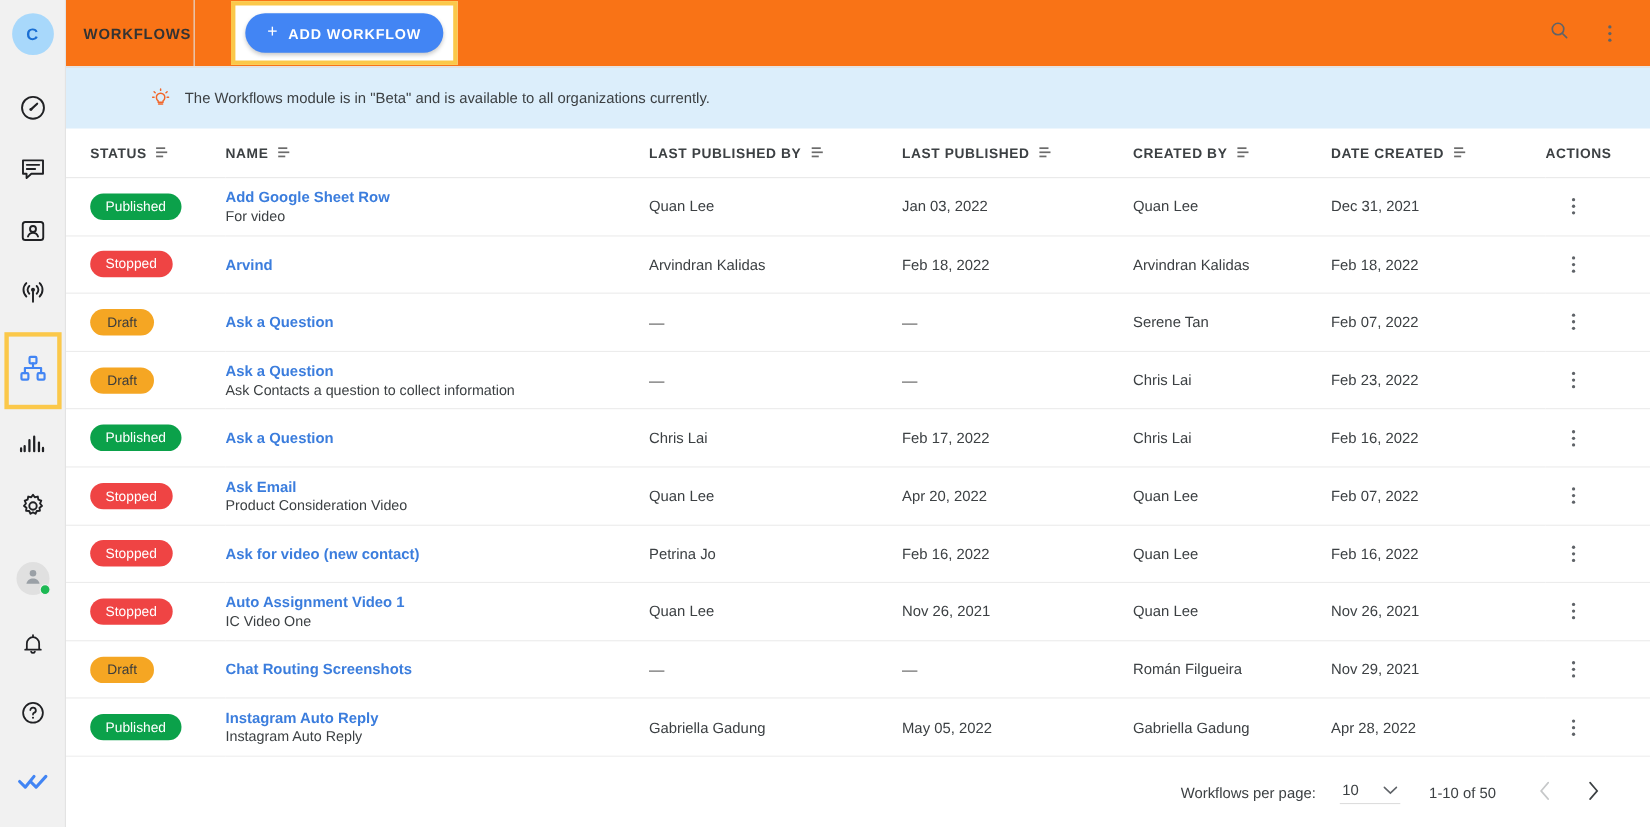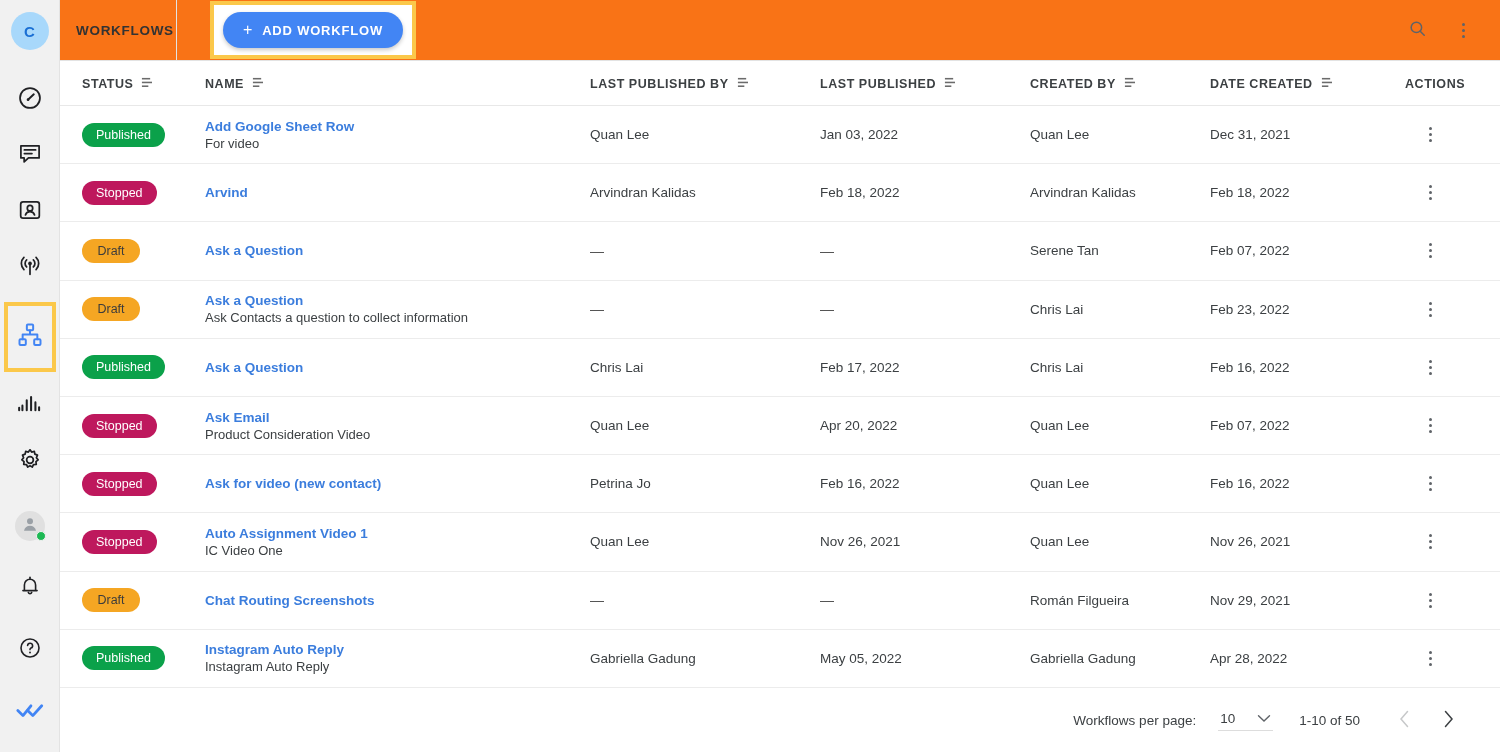--- a/index.html
+++ b/index.html
@@ -127,21 +127,21 @@
     height: 50px; vertical-align: middle;
   }
   .tbl tbody td.c-status { padding-left: 22px; }
   .badge {
     display: inline-flex; align-items: center; justify-content: center;
     border-radius: 13px; height: 16px; padding: 12px 14px;
     font-size: 12.5px; color: #fff; font-weight: 400;
     min-width: 58px;
   }
   .badge.published { background: #0ba14a; }
-  .badge.stopped   { background: #be185d; }
+  .badge.stopped   { background: #ef4444; }
   .badge.draft     { background: #f5a623; color: #3c3c3c; }
 
   .wf-name { color: #3b7ddd; font-weight: 700; font-size: 13.5px; cursor: pointer; }
   .wf-desc { color: #3c4043; font-size: 13px; margin-top: 2px; }
   .dash { color: #555; font-size: 14px; }
   .kebab {
     display:flex; flex-direction:column; gap:3px; align-items:center;
     width: 22px; cursor: pointer; margin-left: 14px;
   }
   .kebab i { width: 3px; height: 3px; border-radius: 50%; background: #5f6368; display:block; }
@@ -318,20 +318,30 @@
         <div class="icon-btn">
           <span class="kebab" style="margin-left:0">
             <i></i>
               <i></i>
               <i></i>
           </span>
         </div>
       </div>
     </div>
 
+    <div class="beta-banner">
+      <span class="bulb">
+        <svg width="20" height="20" viewBox="0 0 24 24" fill="none" stroke="#f1662a" stroke-width="1.6" stroke-linecap="round">
+          <path d="M9.3 15.2a4.6 4.6 0 1 1 5.4 0v1.6H9.3z" stroke-linejoin="round"></path>
+          <path d="M9.8 18.6h4.4"></path>
+          <path d="M12 2.2v1.6M4.9 5.2l1.2 1.1M19.1 5.2l-1.2 1.1M3.3 11.4h1.6M19.1 11.4h1.6"></path>
+        </svg>
+      </span>
+      <span>The Workflows module is in "Beta" and is available to all organizations currently.</span>
+    </div>
 
     <div class="table-area">
       <table class="tbl">
         <colgroup>
           <col class="c-status">
             <col class="c-name">
             <col class="c-lpb">
           <col class="c-lp">
             <col class="c-cb">
             <col class="c-dc">

